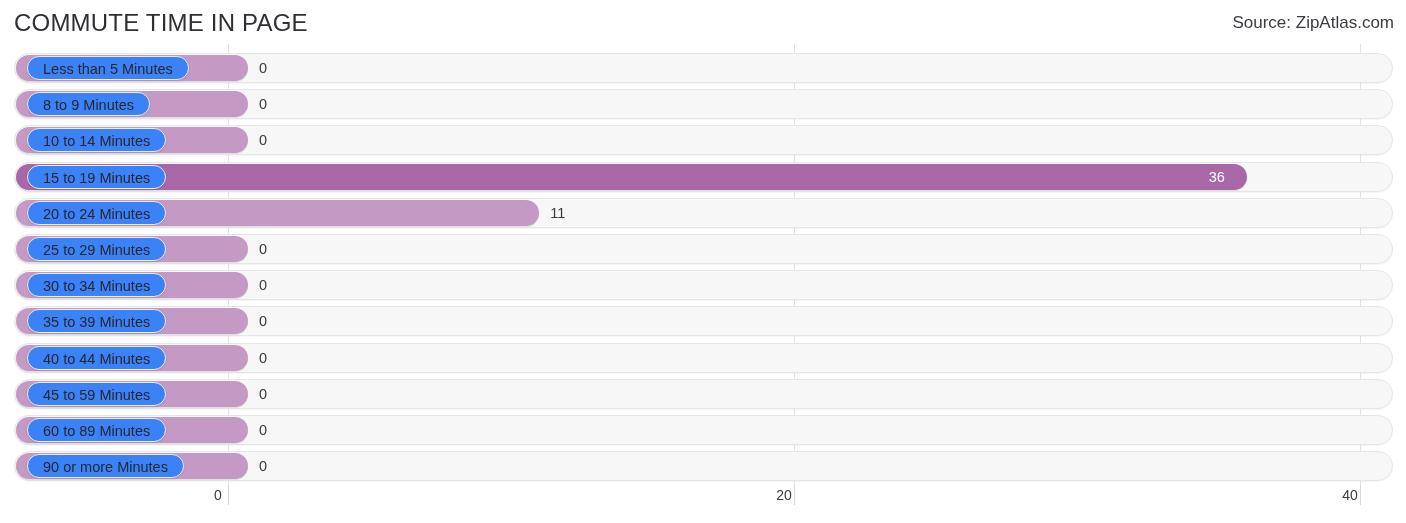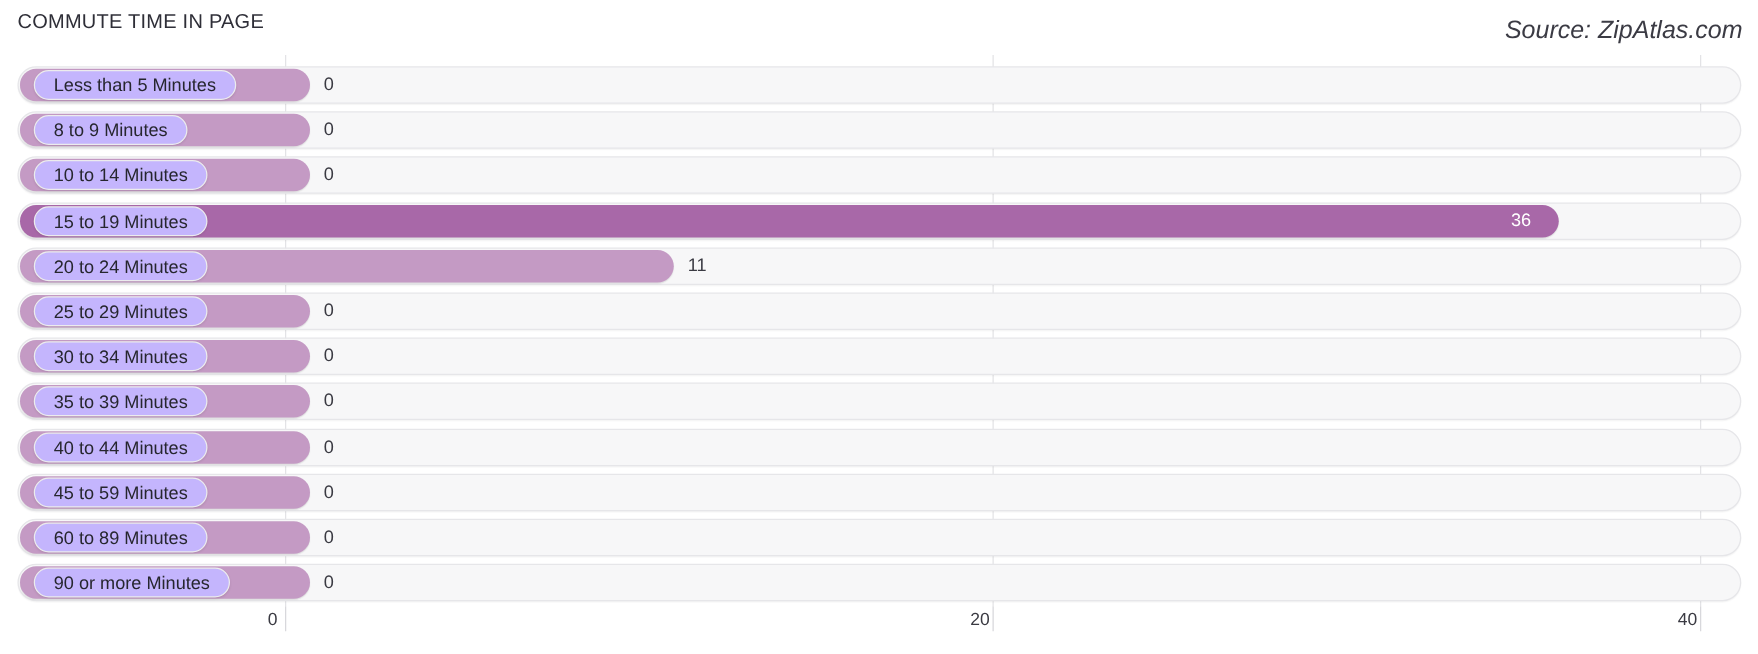--- a/index.html
+++ b/index.html
@@ -26,32 +26,31 @@
     position: absolute;
     top: 0;
     left: 0;
     width: 1406px;
     height: 44px;
   }
   .chart-title {
     position: absolute;
     left: 14px;
     top: 9px;
-    font-size: 16px;
+    font-size: 24px;
     font-weight: 400;
     letter-spacing: 0.2px;
     color: #2f2f38;
     white-space: nowrap;
   }
   .chart-source {
     position: absolute;
     right: 12px;
     top: 13px;
-    font-size: 20px;
-    font-style: italic;
+    font-size: 17px;
     color: #3b3b44;
     white-space: nowrap;
   }
 
   
   .plot {
     position: absolute;
     left: 0;
     top: 44px;
     width: 1406px;
@@ -114,21 +113,21 @@
   .bar.dark  { background: #a868a8; }
 
   
   .label-pill {
     position: absolute;
     left: 27px;
     top: 3px;
     height: 24px;
     line-height: 24px;
     padding: 0 15px;
-    background: #c4b5fd;
+    background: #3b82f6;
     border: 1px solid #ececed;
     border-radius: 13px;
     font-size: 14.5px;
     color: #26262e;
     white-space: nowrap;
     box-shadow: 0 1px 2px rgba(0,0,0,0.10);
     box-sizing: border-box;
   }
 
   

